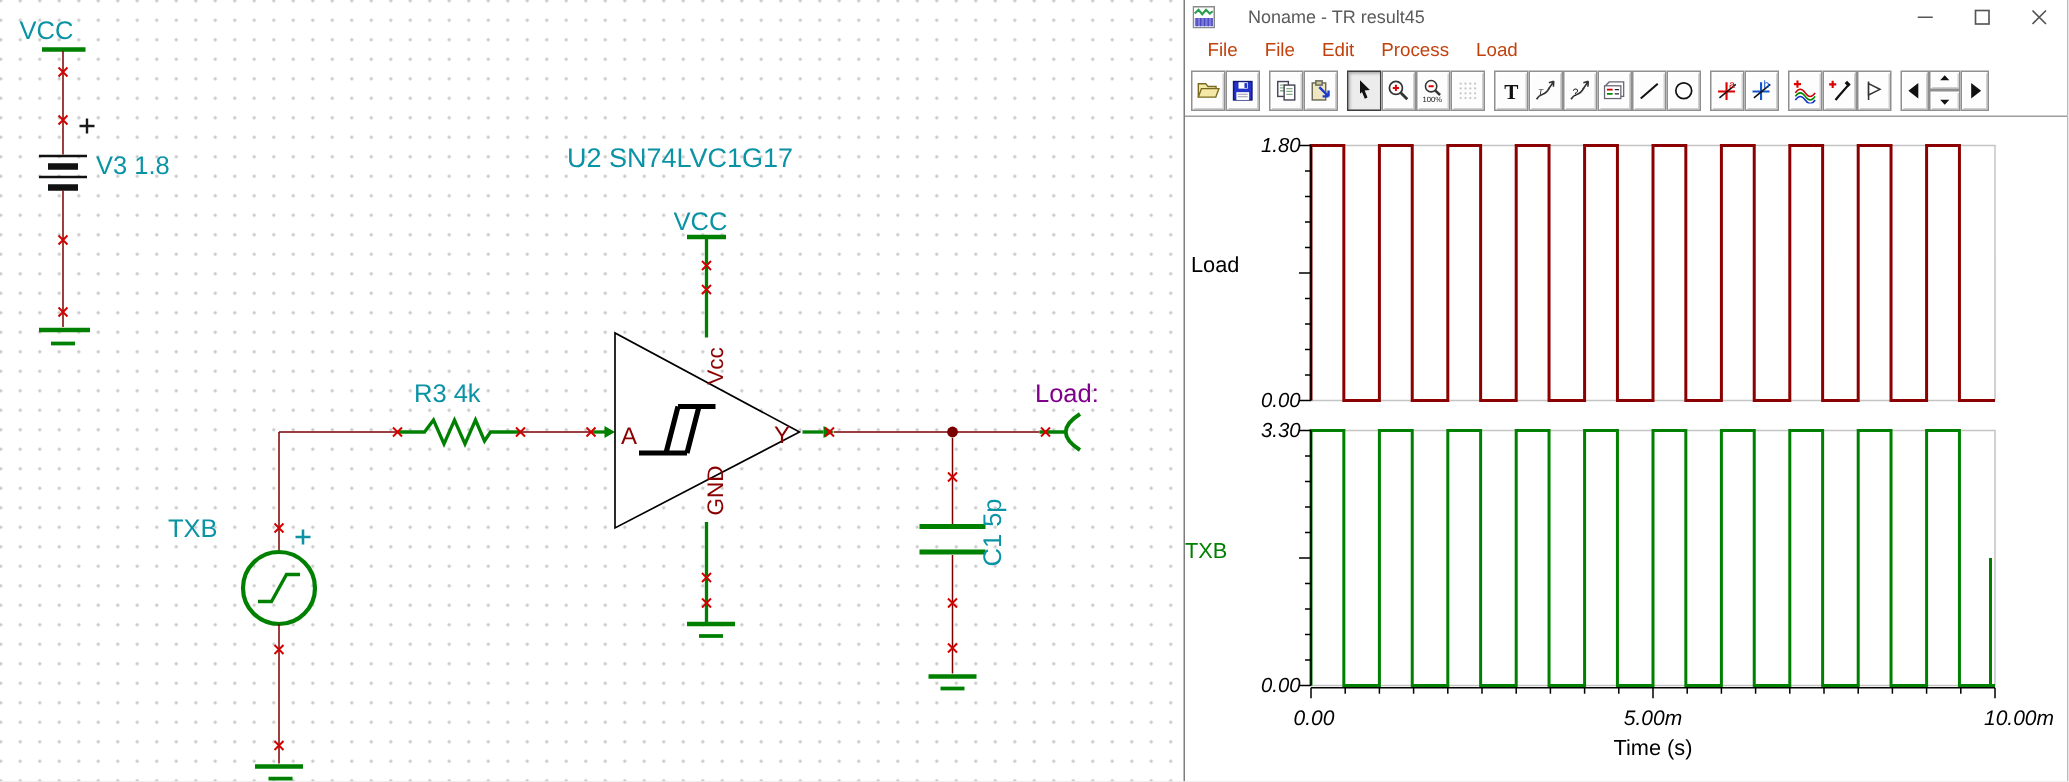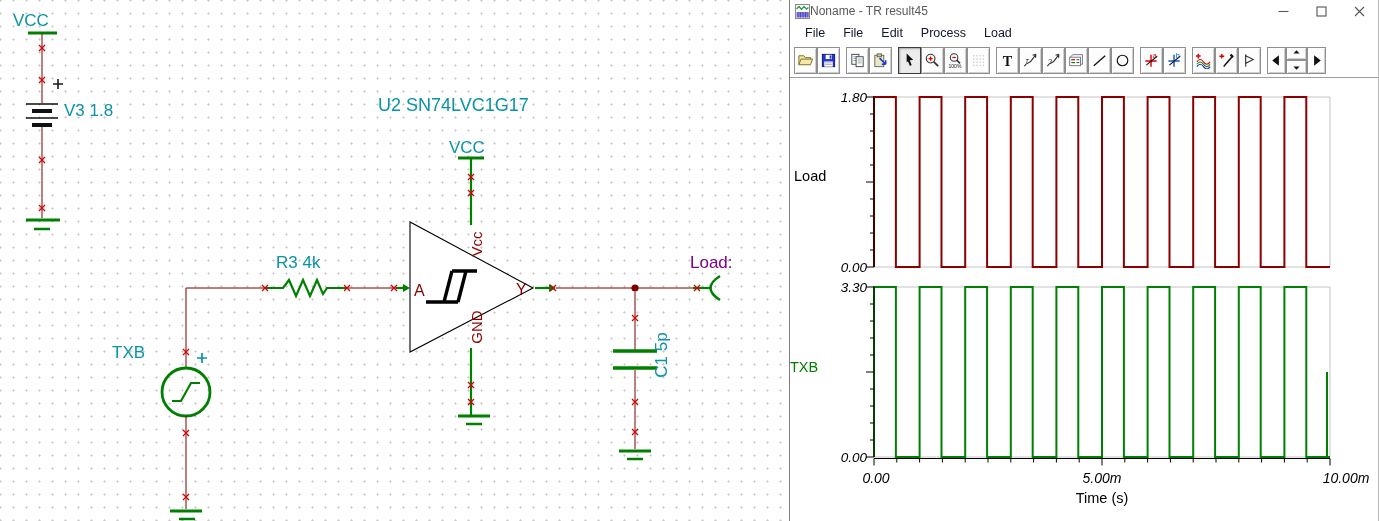--- a/index.html
+++ b/index.html
@@ -7,24 +7,24 @@
        font-family:"Liberation Sans",sans-serif;}
   
   #schematic{position:absolute;left:0;top:0;width:789px;height:521px;background:#fff;
     background-image:radial-gradient(circle,#c9c9c9 0.9px,transparent 1.2px);
     background-size:13px 13px;background-position:7px 7px;}
   #schematic svg{position:absolute;left:0;top:0;}
   
   #plotwin{position:absolute;left:789px;top:0;width:590px;height:521px;background:#fff;
     border-left:1px solid #7d7d7d;border-right:1px solid #b9b9b9;box-sizing:border-box;}
   .titlebar{display:flex;align-items:center;height:22px;padding-left:5px;}
-  .titlebar .ttl{font-size:12px;color:#5a5a5a;margin-left:0;flex:0 0 auto;}
+  .titlebar .ttl{font-size:12px;color:#5a5a5a;margin-left:22px;flex:0 0 auto;}
   .winbtns{margin-left:auto;display:flex;height:22px;}
   .wc{width:38px;height:22px;display:flex;align-items:center;justify-content:center;color:#555;}
-  .menubar{display:flex;align-items:center;height:21px;padding-left:6px;font-size:12.5px;color:#0f172a;}
+  .menubar{display:flex;align-items:center;height:21px;padding-left:6px;font-size:12.5px;color:#c2410c;}
   .menubar span{padding:2px 9px 2px 9px;}
   .toolbar{display:flex;align-items:center;height:34px;padding-left:4px;border-bottom:1px solid #9e9e9e;}
   .grp{display:flex;margin-right:6px;}
   button.tb{width:23px;height:27px;padding:0;margin:0;background:#fdfdfd;border:1px solid #8f8f8f;
     display:flex;align-items:center;justify-content:center;
     box-shadow:inset 1px 1px 0 #ffffff,inset -1px -1px 0 #cfcfcf;}
   button.tb svg{width:17px;height:17px;display:block;}
   button.tb.pressed{background:#ececec;border:1px solid #3c3c3c;box-shadow:inset 1px 1px 2px #aaa;}
   button.tb.navb{width:19px;}
   .spin{display:flex;flex-direction:column;width:21px;height:27px;}

